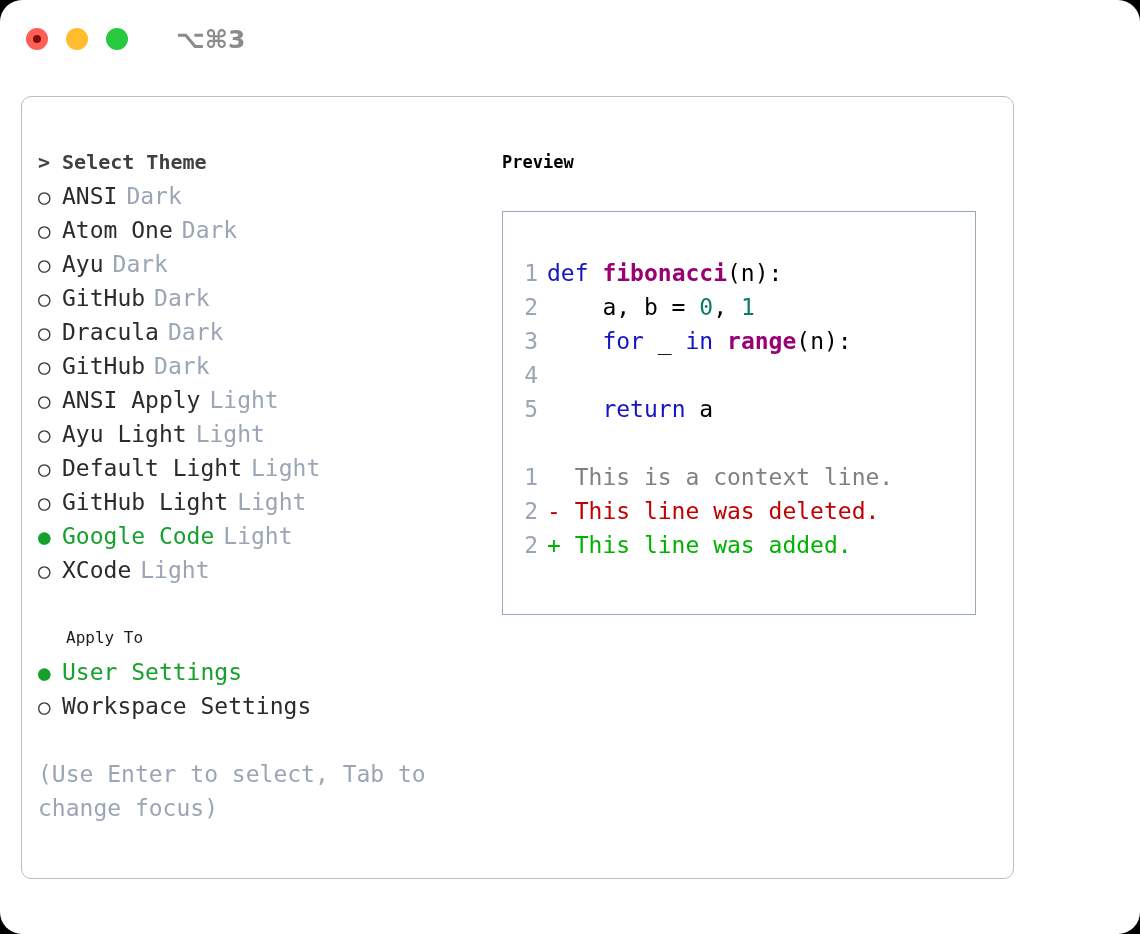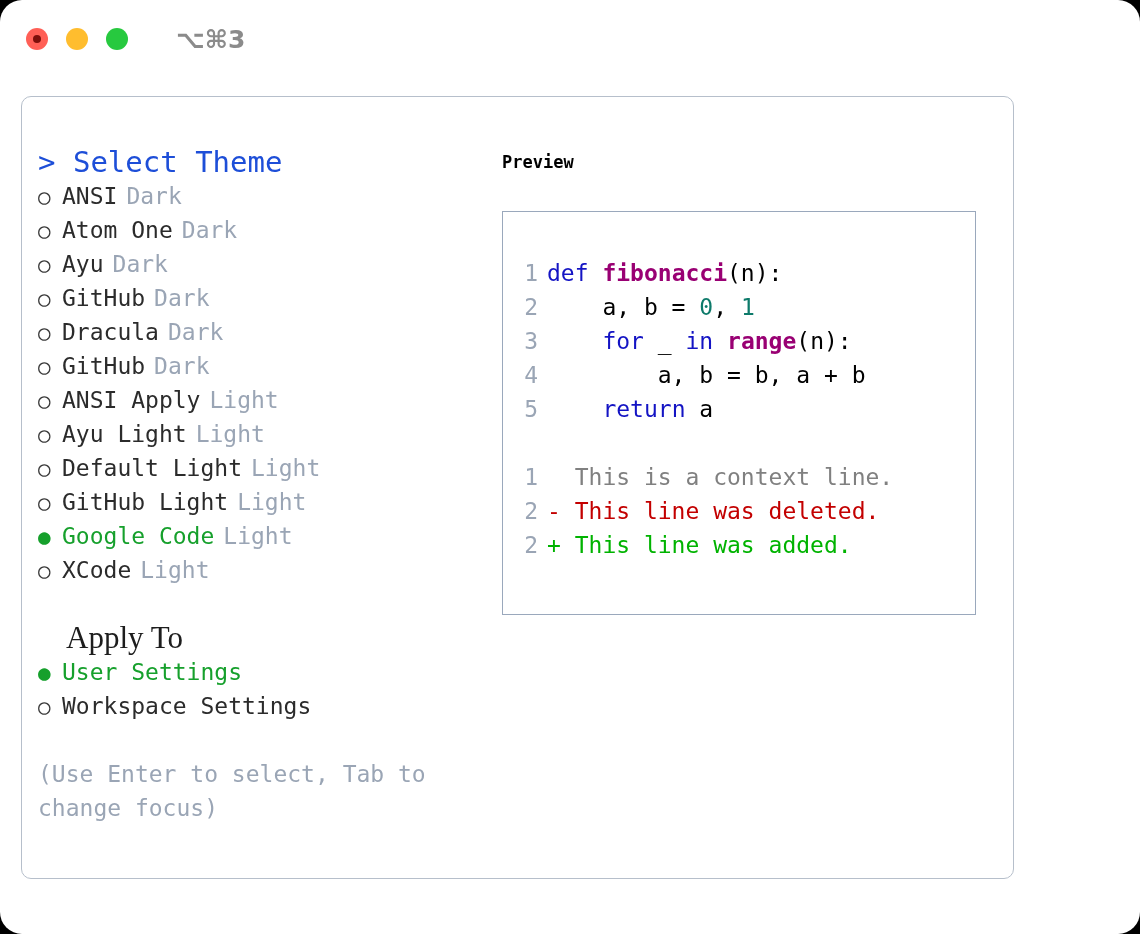--- a/index.html
+++ b/index.html
@@ -80,23 +80,23 @@
   }
 
   
   .left-col {
     position: absolute;
     left: 16px;
     top: 48px;
     width: 460px;
   }
   .section-title {
-    font-size: 29px;
-    font-weight: normal;
-    color: #1d4ed8;
+    font-size: 20px;
+    font-weight: bold;
+    color: #404040;
     line-height: 34px;
     white-space: pre;
     height: 34px;
   }
   .opt-row {
     display: flex;
     align-items: baseline;
     height: 34px;
     line-height: 34px;
     font-size: 23px;
@@ -110,27 +110,26 @@
     line-height: 34px;
   }
   .bullet.on { color: #16a02c; }
   .opt-name { color: #2b2b2b; }
   .opt-row.selected .opt-name { color: #16a02c; }
   .opt-tag {
     color: #9aa5b5;
     margin-left: 9px;
   }
   .apply-head {
-    font-size: 31px;
+    font-size: 16px;
     color: #1d1d1d;
     line-height: 34px;
     height: 34px;
     padding-left: 28px;
     white-space: pre;
-    font-family: Liberation Serif, serif;
   }
   .spacer-row { height: 34px; }
   .hint {
     margin-top: 34px;
     font-size: 23px;
     color: #9aa5b5;
     line-height: 34px;
     width: 420px;
     white-space: pre-wrap;
   }
@@ -229,21 +228,21 @@
         <div class="hint">(Use Enter to select, Tab to change focus)</div>
       </div>
 
       <div class="right-col">
         <div class="preview-title">Preview</div>
         <div class="code-box">
           <div id="code-lines">
               <div class="code-line"><span class="ln">1</span><span class="code-text"><span class="t-kw">def </span><span class="t-fn">fibonacci</span><span class="t-pl">(n):</span></span></div>
               <div class="code-line"><span class="ln">2</span><span class="code-text"><span class="t-pl">    a, b = </span><span class="t-num">0</span><span class="t-pl">, </span><span class="t-num">1</span></span></div>
               <div class="code-line"><span class="ln">3</span><span class="code-text"><span class="t-pl">    </span><span class="t-kw">for</span><span class="t-pl"> _ </span><span class="t-kw">in</span><span class="t-pl"> </span><span class="t-fn">range</span><span class="t-pl">(n):</span></span></div>
-              <div class="code-line"><span class="ln">4</span><span class="code-text"><span class="t-pl">        a, b = b, a + b</span></span></div>
+              <div class="code-line"><span class="ln">4</span></div>
               <div class="code-line"><span class="ln">5</span><span class="code-text"><span class="t-pl">    </span><span class="t-kw">return</span><span class="t-pl"> a</span></span></div>
             </div>
           <div class="blank-line"></div>
           <div id="diff-lines">
               <div class="code-line"><span class="ln">1</span><span class="t-ctx">  This is a context line.</span></div>
               <div class="code-line"><span class="ln">2</span><span class="t-del">- This line was deleted.</span></div>
               <div class="code-line"><span class="ln">2</span><span class="t-add">+ This line was added.</span></div>
             </div>
         </div>
       </div>

